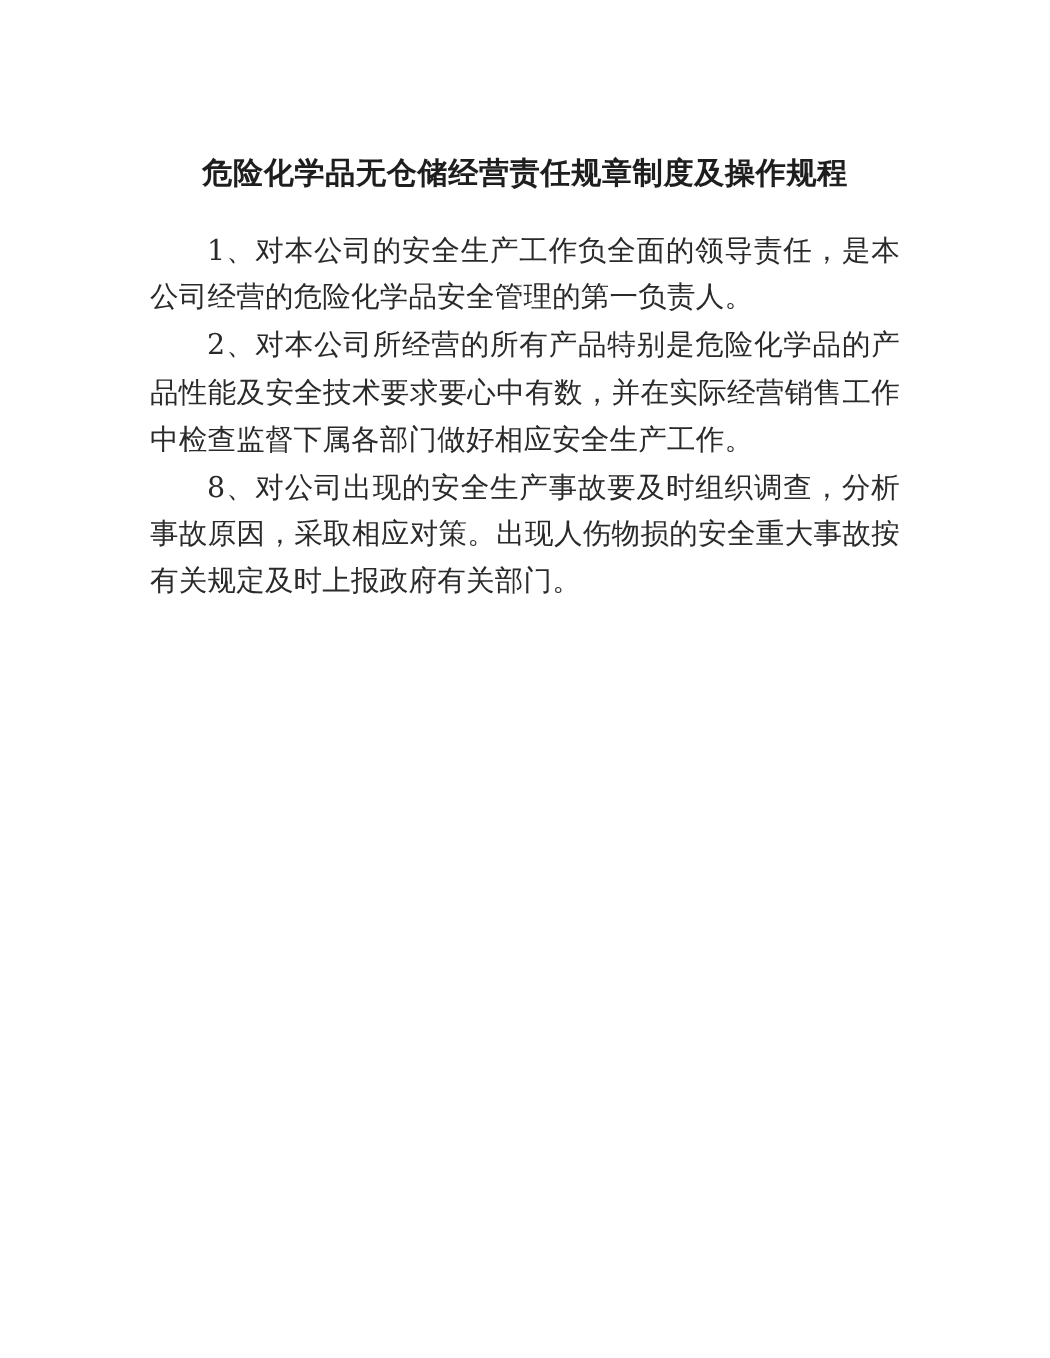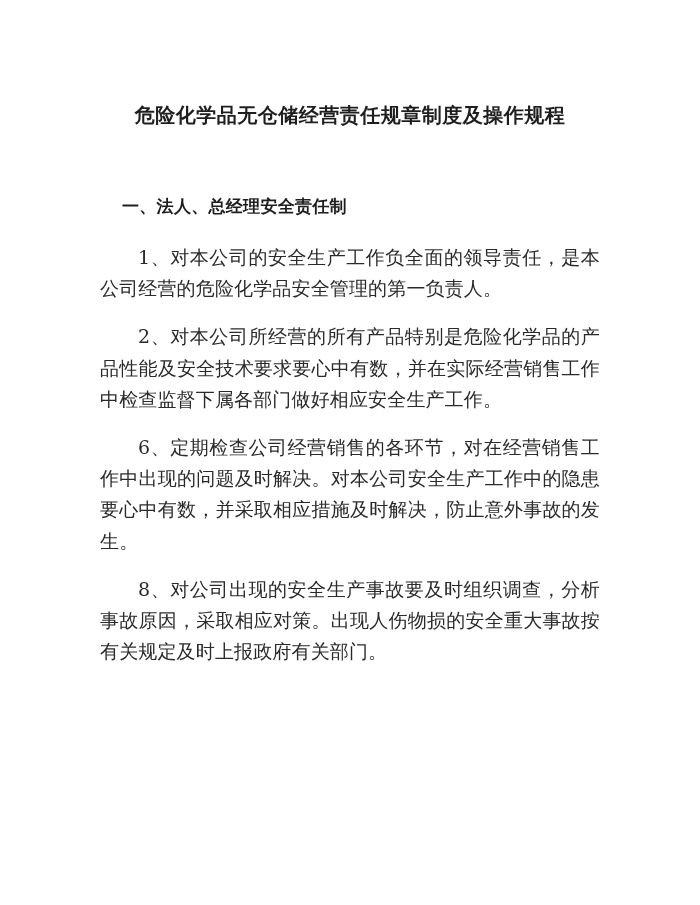--- a/index.html
+++ b/index.html
@@ -69,38 +69,36 @@
     padding: 0;
     letter-spacing: 0.15px;
     color: #2a2a2a;
   }
 
   .para.first {
     margin-top: 22px;
   }
 
   .para + .para {
-    margin-top: 17px;
+    margin-top: 1px;
   }
 
   .para .num {
     font-family: "DejaVu Serif", "Liberation Serif", serif;
   }
 </style>
 </head>
 <body>
 
 <div class="page">
   <div class="content">
 
     <h1 class="doc-title">危险化学品无仓储经营责任规章制度及操作规程</h1>
 
-    <h2 class="section-heading">一、法人、总经理安全责任制</h2>
 
     <div class="body-list">
         <p class="para first"><span class="num">1</span><span class="sep">、</span><span class="txt">对本公司的安全生产工作负全面的领导责任，是本公司经营的危险化学品安全管理的第一负责人。</span></p>
         <p class="para"><span class="num">2</span><span class="sep">、</span><span class="txt">对本公司所经营的所有产品特别是危险化学品的产品性能及安全技术要求要心中有数，并在实际经营销售工作中检查监督下属各部门做好相应安全生产工作。</span></p>
-        <p class="para"><span class="num">6</span><span class="sep">、</span><span class="txt">定期检查公司经营销售的各环节，对在经营销售工作中出现的问题及时解决。对本公司安全生产工作中的隐患要心中有数，并采取相应措施及时解决，防止意外事故的发生。</span></p>
         <p class="para"><span class="num">8</span><span class="sep">、</span><span class="txt">对公司出现的安全生产事故要及时组织调查，分析事故原因，采取相应对策。出现人伤物损的安全重大事故按有关规定及时上报政府有关部门。</span></p>
       </div>
 
   </div>
 </div>
 
 </body></html>

